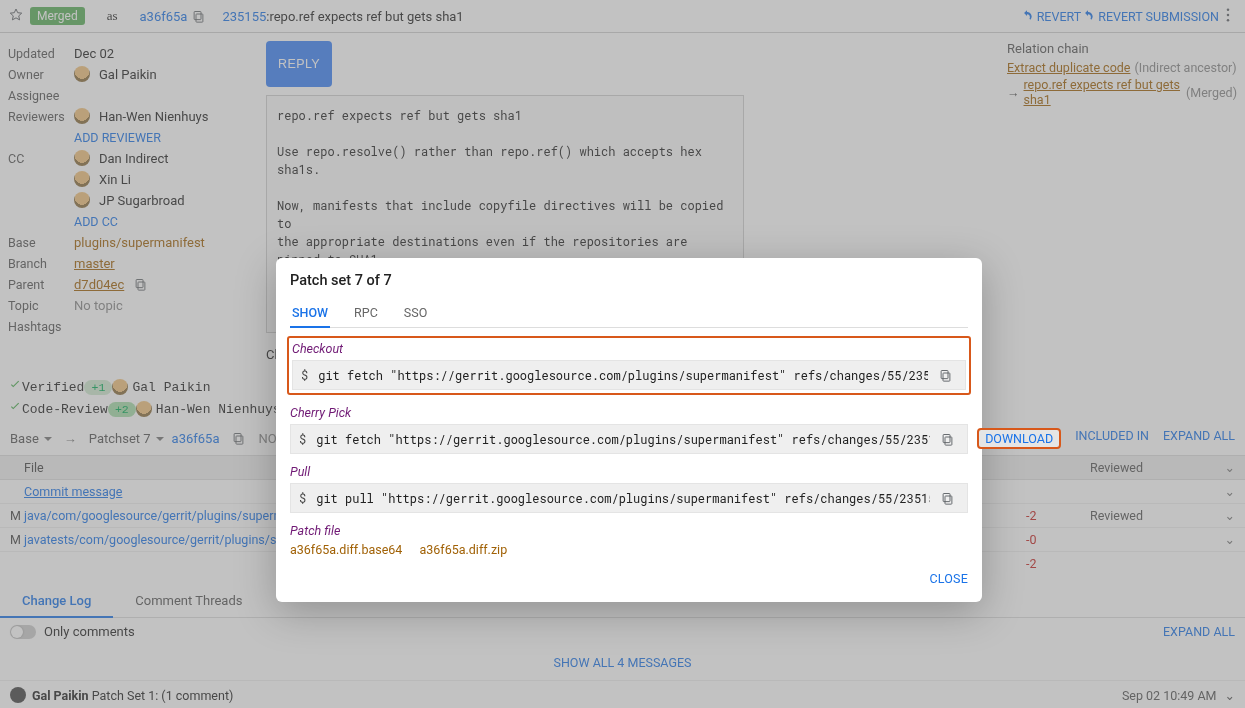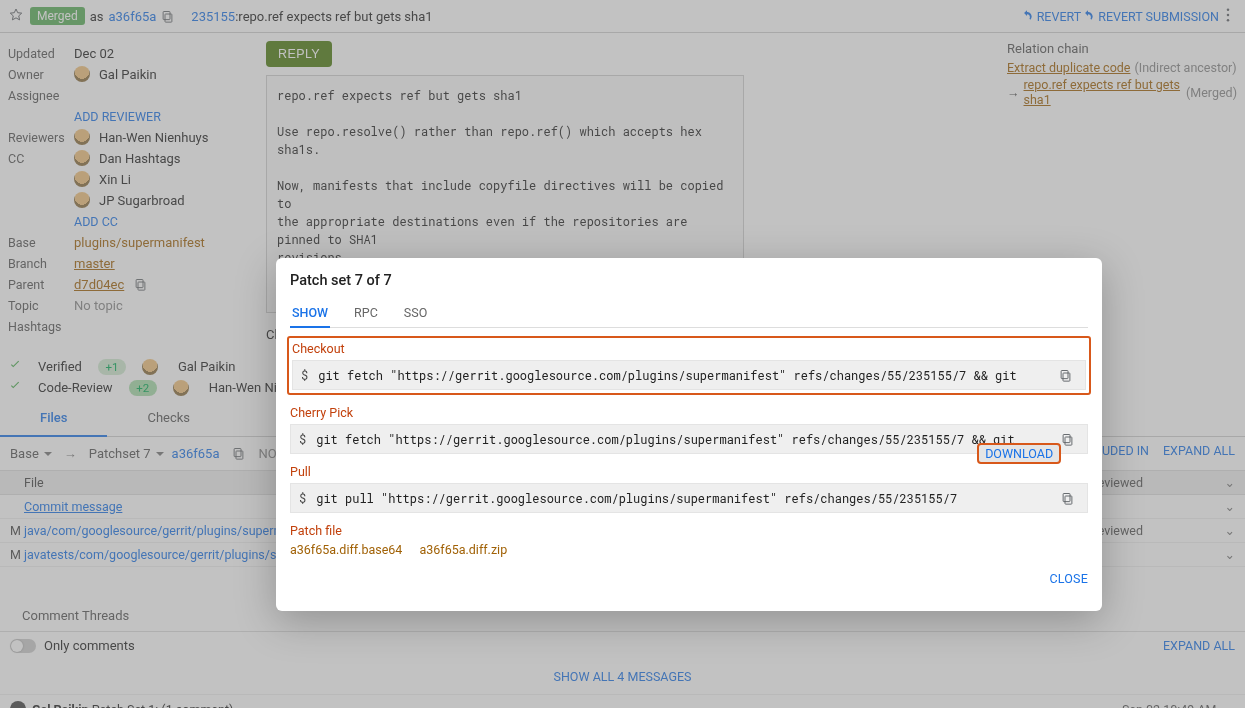--- a/index.html
+++ b/index.html
@@ -5,54 +5,54 @@
   * { box-sizing: border-box; }
   html, body { margin: 0; padding: 0; font-family: Roboto, Arial, sans-serif; font-size: 13px; color: #222; background:#fff; }
   a { color:#a16207; text-decoration:none; }
   .page { position: relative; width:1245px; height:708px; overflow:hidden; }
   .dim-overlay { position:absolute; inset:0; background:rgba(120,120,120,0.45); z-index:20; pointer-events:none; }
 
   
   .change-header { display:flex; align-items:center; padding:5px 8px; border-bottom:1px solid #d0d0d0; height:33px; }
   .star-icon svg { width:16px; height:16px; fill:none; stroke:#5f6368; stroke-width:1.5; }
   .merged-chip { background:#5ab05a; color:#fff; font-size:12px; padding:2px 7px; border-radius:3px; margin-left:6px; }
-  .hdr-as { margin:0 5px; }
+  .hdr-as { margin:0 22px;font-family:Liberation Serif, serif; }
   .sha-link { color:#1a73e8; }
   .copy-icon { display:inline-flex; margin:0 4px; cursor:pointer; }
   .copy-icon svg { width:15px; height:15px; fill:none; stroke:#5f6368; stroke-width:1.5; }
   .sep-pipe { margin:0 6px; color:#bbb; }
   .hdr-title { }
   .hdr-actions { margin-left:auto; display:flex; align-items:center; color:#1a73e8; font-size:12.5px; }
   .hdr-actions .act { display:inline-flex; align-items:center; gap:3px; cursor:pointer; }
   .hdr-actions svg { width:14px; height:14px; fill:#1a73e8; }
   .kebab svg { width:18px; height:18px; fill:#5f6368; }
 
   
   .main-row { display:flex; padding:8px; }
   .meta-col { width:258px; }
   .meta-row { display:flex; align-items:center; margin:3px 0; min-height:18px; }
   .meta-label { width:66px; color:#555; font-size:12.5px; }
   .meta-val { font-size:13px; display:flex; align-items:center; gap:5px; flex-wrap:wrap;}
   .avatar { width:16px; height:16px; border-radius:50%; background:#888 center/cover; display:inline-block; margin-right:4px;}
   .avatar.av-face { background: radial-gradient(circle at 50% 35%, #f1c27d 55%, #8a6d3b 56%);}
   .textlink-blue { color:#1a73e8; font-size:12.5px; }
-  .reply-btn { background:#4d7c0f; color:#fff; border:none; border-radius:4px; padding:6px 12px; font-size:12.5px; font-weight:500; letter-spacing:.4px; cursor:pointer;}
+  .reply-btn { background:#3b82f6; color:#fff; border:none; border-radius:4px; padding:16px 12px; font-size:12.5px; font-weight:500; letter-spacing:.4px; cursor:pointer;}
   .commit-msg { border:1px solid #d0d0d0; background:#fafafa; padding:10px; font-family: "Roboto Mono", Menlo, Consolas, monospace; font-size:12px; white-space:pre-wrap; margin-top:8px; width:478px; line-height:1.5;}
   .checks-line { display:flex; align-items:center; gap:6px; margin-top:10px; font-size:13px;}
   .check-pill { background:#e6f4ea; color:#137333; display:inline-flex; align-items:center; gap:5px; padding:3px 9px; border-radius:12px; font-size:12.5px; border:1px solid #b7e0c1;}
   .check-pill .dot { width:12px; height:12px; border-radius:50%; background:#34a853; }
 
   .rel-col { margin-left:auto; width:230px; }
   .rel-head { font-size:13px; color:#555; margin-bottom:4px;}
   .rel-item { font-size:12.5px; margin:2px 0; display:flex; align-items:center; gap:4px;}
   .rel-arrow { color:#444; }
   .gray { color:#888; }
 
   .labels-box { margin:4px 0 0 8px; }
-  .label-row { display:flex; align-items:center; gap:16px; margin:4px 0; font-size:13px;}
+  .label-row { display:flex; align-items:center; gap:0; margin:4px 0; font-size:13px;font-family:Liberation Mono, monospace;}
   .label-row .tick svg { width:14px; height:14px; fill:#4caf50; }
   .plus-chip { display:inline-block; min-width:28px; text-align:center; font-size:11.5px; background:#cfead0; color:#0a5; border-radius:10px; padding:1px 7px;}
   .plus-chip.p2 { background:#a7dca9; color:#0a5; }
 
   .tabs-row { display:flex; border-bottom:1px solid #d0d0d0; margin-top:4px; }
   .tab { padding:10px 40px; font-size:13px; color:#555; cursor:pointer; }
   .tab.active { color:#1a73e8; border-bottom:2px solid #1a73e8; font-weight:500; margin-bottom:-1px;}
 
   .patch-toolbar { display:flex; align-items:center; padding:6px 10px; border-bottom:1px solid #ddd; gap:8px; }
   .small-sel { color:#555; display:inline-flex; align-items:center; gap:3px; }
@@ -81,31 +81,31 @@
   .only-comments-right { margin-left:auto; color:#1a73e8; font-size:12.5px; }
 
   .show-all { text-align:center; padding:10px 0; color:#1a73e8; font-size:12.5px; border-bottom:1px solid #eee;}
 
   .log-entry { display:flex; align-items:center; padding:6px 10px; border-bottom:1px solid #eee; font-size:12.5px; }
   .log-entry .avatar { margin-right:6px;}
   .log-right { margin-left:auto; display:flex; align-items:center; gap:8px; color:#555;}
 
   
   .dialog {
-    position:absolute; left:276px; top:258px; width:826px; background:#fff;
+    position:absolute; left:276px; top:258px; width:706px; background:#fff;
     border-radius:6px; box-shadow:0 10px 40px rgba(0,0,0,.25); z-index:30;
-    padding:14px 14px 25px 14px;
+    padding:14px 14px 16px 14px;
   }
   .dlg-title { font-weight:500; font-size:14.5px; margin-bottom:10px; }
   .dlg-tabs { display:flex; gap:22px; border-bottom:1px solid #ddd; margin-bottom:8px;}
   .dlg-tab { padding:6px 2px; font-size:12.5px; color:#666; cursor:pointer;}
   .dlg-tab.active { color:#1a73e8; border-bottom:2px solid #1a73e8; margin-bottom:-1px; font-weight:500;}
   .cmd-section { margin-bottom:10px; }
   .cmd-section.hl { border:2px solid #d8581a; border-radius:3px; padding:3px; margin-left:-3px; margin-right:-3px;}
-  .cmd-label { font-size:12.5px; margin-bottom:4px; color:#c2410c; }
+  .cmd-label { font-size:12.5px; margin-bottom:4px; color:#701a75;font-style:italic; }
   .cmd-box { background:#efefef; border:1px solid #e4e4e4; padding:6px 8px; display:flex; align-items:center; gap:10px; font-family:"Roboto Mono", Menlo, Consolas, monospace; font-size:12px;}
   .cmd-box .dollar { color:#444; }
   .cmd-box .cmd-text { flex:1; white-space:nowrap; overflow:hidden; text-overflow:clip; }
   .cmd-box .copy-icon { margin-left:auto; }
   .patch-files { font-size:12.5px; }
   .patch-files a { margin-right:14px; }
   .dlg-close { display:block; margin-left:auto; width:fit-content; margin-top:14px; color:#1a73e8; font-size:12.5px; letter-spacing:.2px; cursor:pointer;}
 </style>
 </head>
 <body>
@@ -166,35 +166,35 @@
           <span class="meta-label">Owner</span>
           <span class="meta-val">
             <span class="avatar av-face"></span>
             <span>Gal Paikin</span>
           </span>
         </div>
       <div class="meta-row">
           <span class="meta-label">Assignee</span>
         </div>
       <div class="meta-row">
+          <span class="meta-label">Reviewers</span>
+          <span class="meta-val">
+            <span class="avatar av-face"></span>
+            <span>Han-Wen Nienhuys</span>
+          </span>
+        </div>
+      <div class="meta-row">
           <span class="meta-label"></span>
           <a class="textlink-blue">ADD REVIEWER</a>
         </div>
       <div class="meta-row">
-          <span class="meta-label">Reviewers</span>
+          <span class="meta-label">CC</span>
           <span class="meta-val">
             <span class="avatar av-face"></span>
-            <span>Han-Wen Nienhuys</span>
-          </span>
-        </div>
-      <div class="meta-row">
-          <span class="meta-label">CC</span>
-          <span class="meta-val">
-            <span class="avatar av-face"></span>
-            <span>Dan Hashtags</span>
+            <span>Dan Indirect</span>
           </span>
         </div>
       <div class="meta-row">
           <span class="meta-label"></span>
           <span class="meta-val">
             <span class="avatar av-face"></span>
             <span>Xin Li</span>
           </span>
         </div>
       <div class="meta-row">
@@ -285,24 +285,20 @@
       <span class="tick"><svg viewBox="0 0 24 24">
             <path d="M9 16l-4-4 1.4-1.4L9 13.2 17.6 4.6 19 6z"></path>
           </svg></span>
       <span>Code-Review</span>
       <span class="plus-chip p2">+2</span>
       <span class="avatar av-face"></span>
       <span>Han-Wen Nienhuys</span>
     </div>
   </div>
 
-  <div class="tabs-row">
-    <div class="tab active">Files</div>
-    <div class="tab">Checks</div>
-  </div>
 
   <div class="patch-toolbar">
     <span class="small-sel">
         <span>Base</span>
         <span class="caret"></span>
       </span>
     <span class="arrow-right"></span>
     <span class="small-sel">
         <span>Patchset 7</span>
         <span class="caret"></span>
@@ -354,20 +350,21 @@
       <span class="chev">⌄</span>
   </div>
   <div class="file-row" style="border-bottom:none;">
     <span style="flex:1"></span>
     <span class="delta-red">-2</span>
     <span class="col-reviewed"></span>
       <span class="chev" style="visibility:hidden;">⌄</span>
   </div>
 
   <div class="second-tabs">
+    <div class="tab active">Change Log</div>
     <div class="tab">Comment Threads</div>
   </div>
 
   <div class="only-comments-row">
     <span class="toggle"></span>
     <span>Only comments</span>
     <span class="only-comments-right">EXPAND ALL</span>
   </div>
 
   <div class="show-all">SHOW ALL 4 MESSAGES</div>

